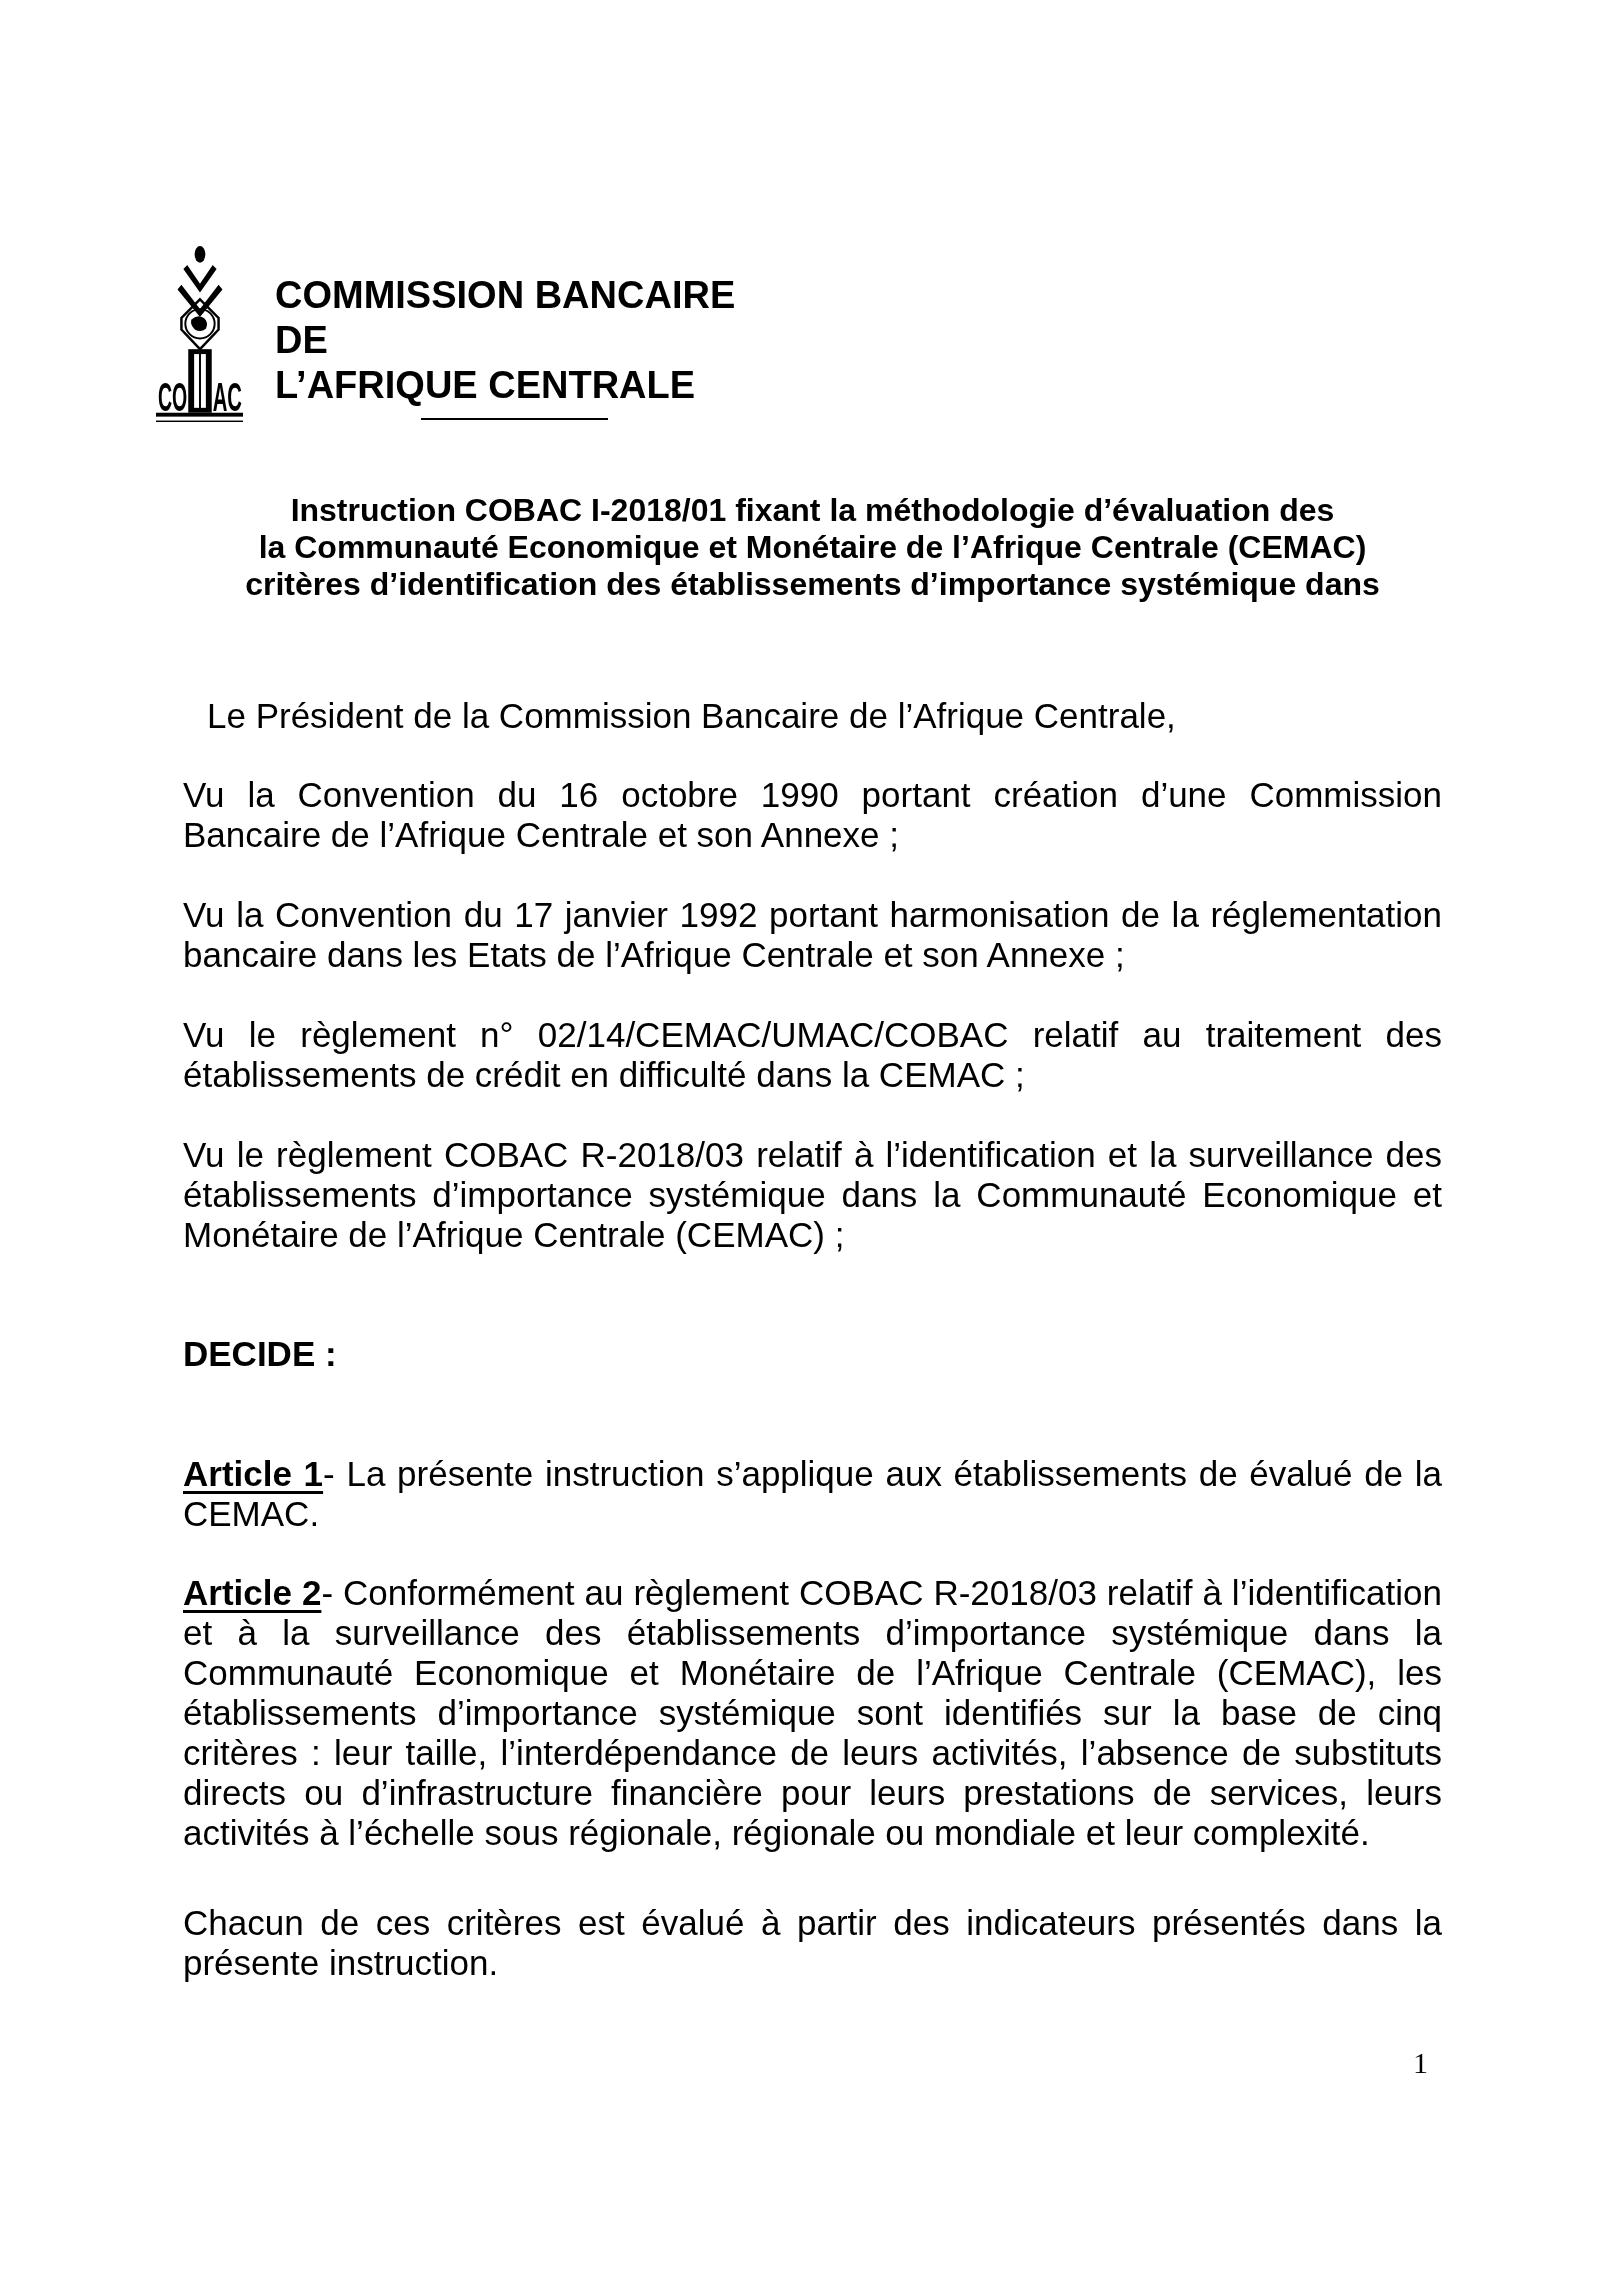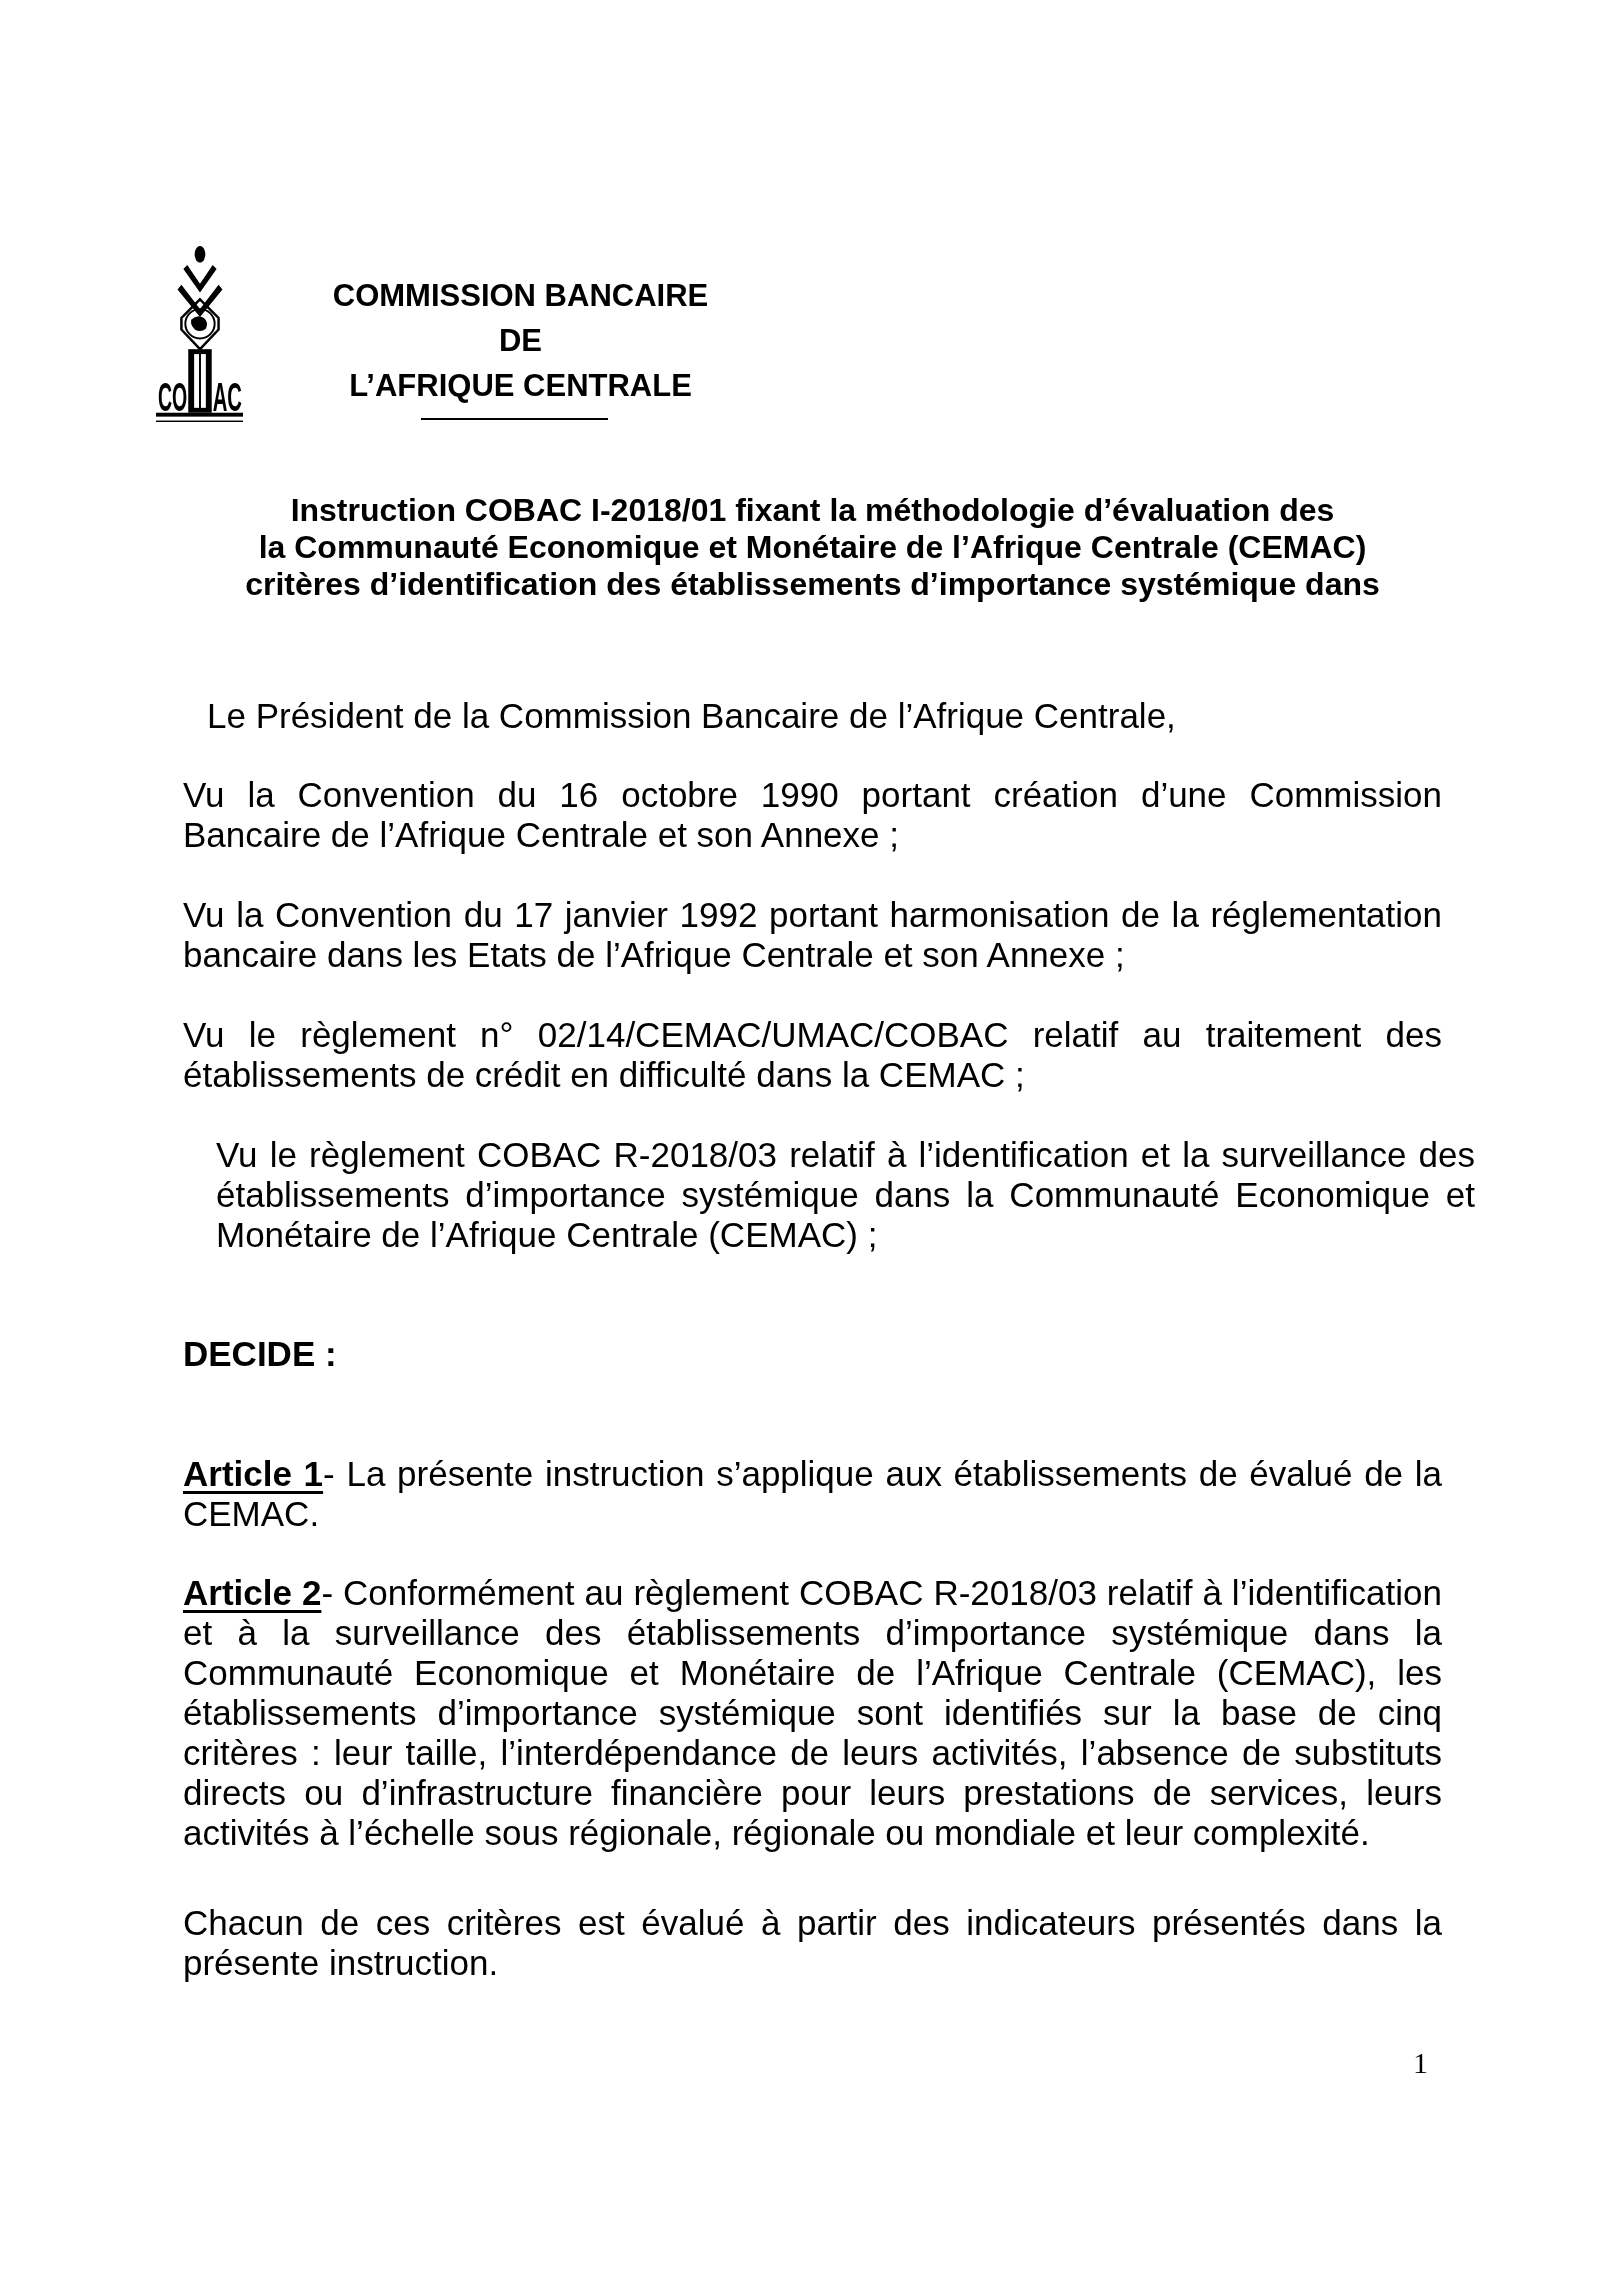--- a/index.html
+++ b/index.html
@@ -1,19 +1,19 @@
 <!DOCTYPE html>
 <html style="font-size:7.8px"><head>
 <meta charset="utf-8">
 <style>
   html, body { margin: 0; padding: 0; background: #ffffff; }
   body { width: 1617px; height: 2284px; position: relative; overflow: hidden; color: #000; font-family: "Liberation Sans", sans-serif; }
   .abs { position: absolute; }
   .logo { left: 156px; top: 245px; width: 87px; height: 181px; }
-  .org { left: 275px; width: 491px; text-align: center; font-weight: bold; font-size: 31px; line-height: 45px; letter-spacing: 0px; }
+  .org { left: 275px; width: 491px; text-align: left; font-weight: bold; font-size: 38px; line-height: 45px; letter-spacing: 0px; }
   .org-line { display: block; white-space: nowrap; }
   .org-rule { left: 421px; top: 418px; width: 187px; height: 2px; background: #000; }
   .title { left: 183px; width: 1259px; text-align: center; font-weight: bold; font-size: 32px; line-height: 37px; top: 492px; }
   .title span { display: block; white-space: nowrap; }
   .para { left: 183px; width: 1259px; font-size: 35px; line-height: 40px; text-align: justify; text-align-last: left; }
   .para .line { display: block; text-align: justify; text-align-last: justify; white-space: nowrap; }
   .para .line.last { text-align-last: left; }
   .decide { left: 183px; width: 1259px; text-align: left; font-weight: bold; font-size: 35px; line-height: 40px; top: 1334px; }
   .art-label { font-weight: bold; text-decoration: underline; text-decoration-thickness: 2.9px; text-underline-offset: 4.9px; }
   .pagenum { left: 1413px; top: 2046px; font-family: "Liberation Serif", serif; font-size: 30px; line-height: 34px; }
@@ -69,21 +69,21 @@
 <div class="abs para" style="top:895px;">
   <span class="line">Vu la Convention du 17 janvier 1992 portant harmonisation de la réglementation</span>
   <span class="line last">bancaire dans les Etats de l’Afrique Centrale et son Annexe ;</span>
 </div>
 
 <div class="abs para" style="top:1015px;">
   <span class="line">Vu le règlement n° 02/14/CEMAC/UMAC/COBAC relatif au traitement des</span>
   <span class="line last">établissements de crédit en difficulté dans la CEMAC ;</span>
 </div>
 
-<div class="abs para" style="top:1135px;margin-left:33px;">
+<div class="abs para" style="top:1135px;">
   <span class="line">Vu le règlement COBAC R-2018/03 relatif à l’identification et la surveillance des</span>
   <span class="line">établissements d’importance systémique dans la Communauté Economique et</span>
   <span class="line last">Monétaire de l’Afrique Centrale (CEMAC) ;</span>
 </div>
 
 <div class="abs decide">DECIDE :</div>
 
 <div class="abs para" style="top:1454px;">
   <span class="line"><span class="art-label">Article 1</span><span>- La présente instruction s’applique aux établissements de évalué de la</span></span>
   <span class="line last">CEMAC.</span>

